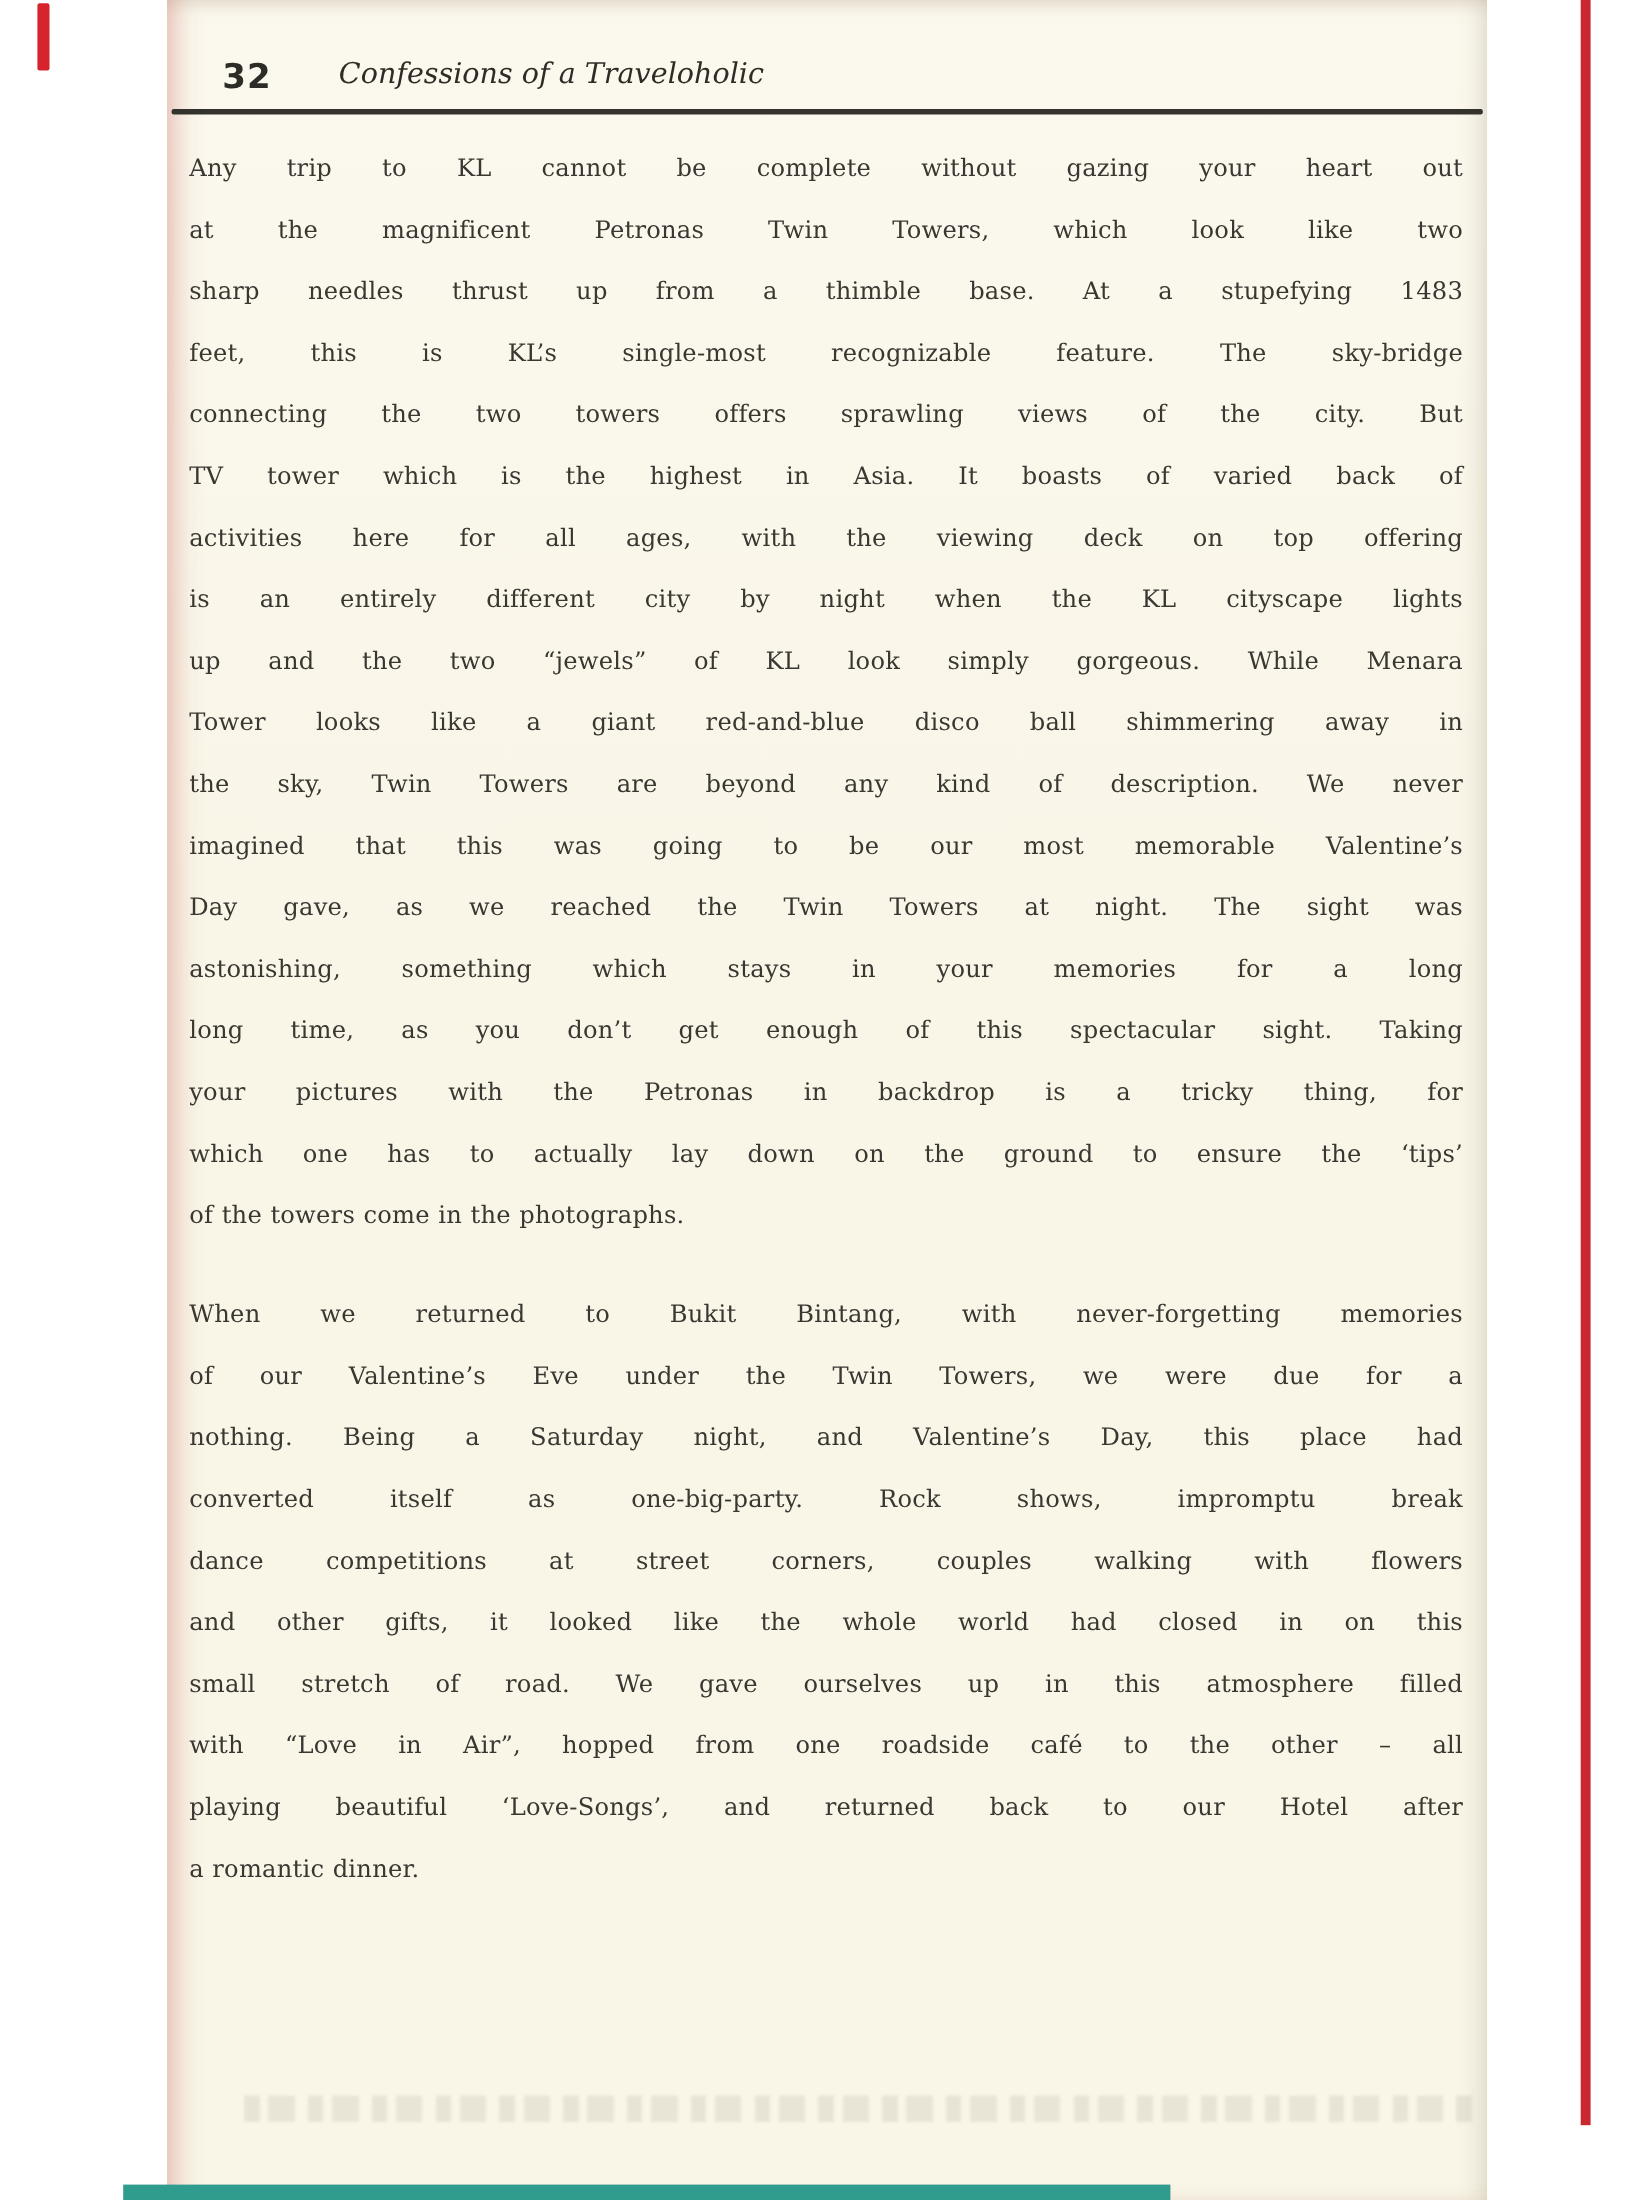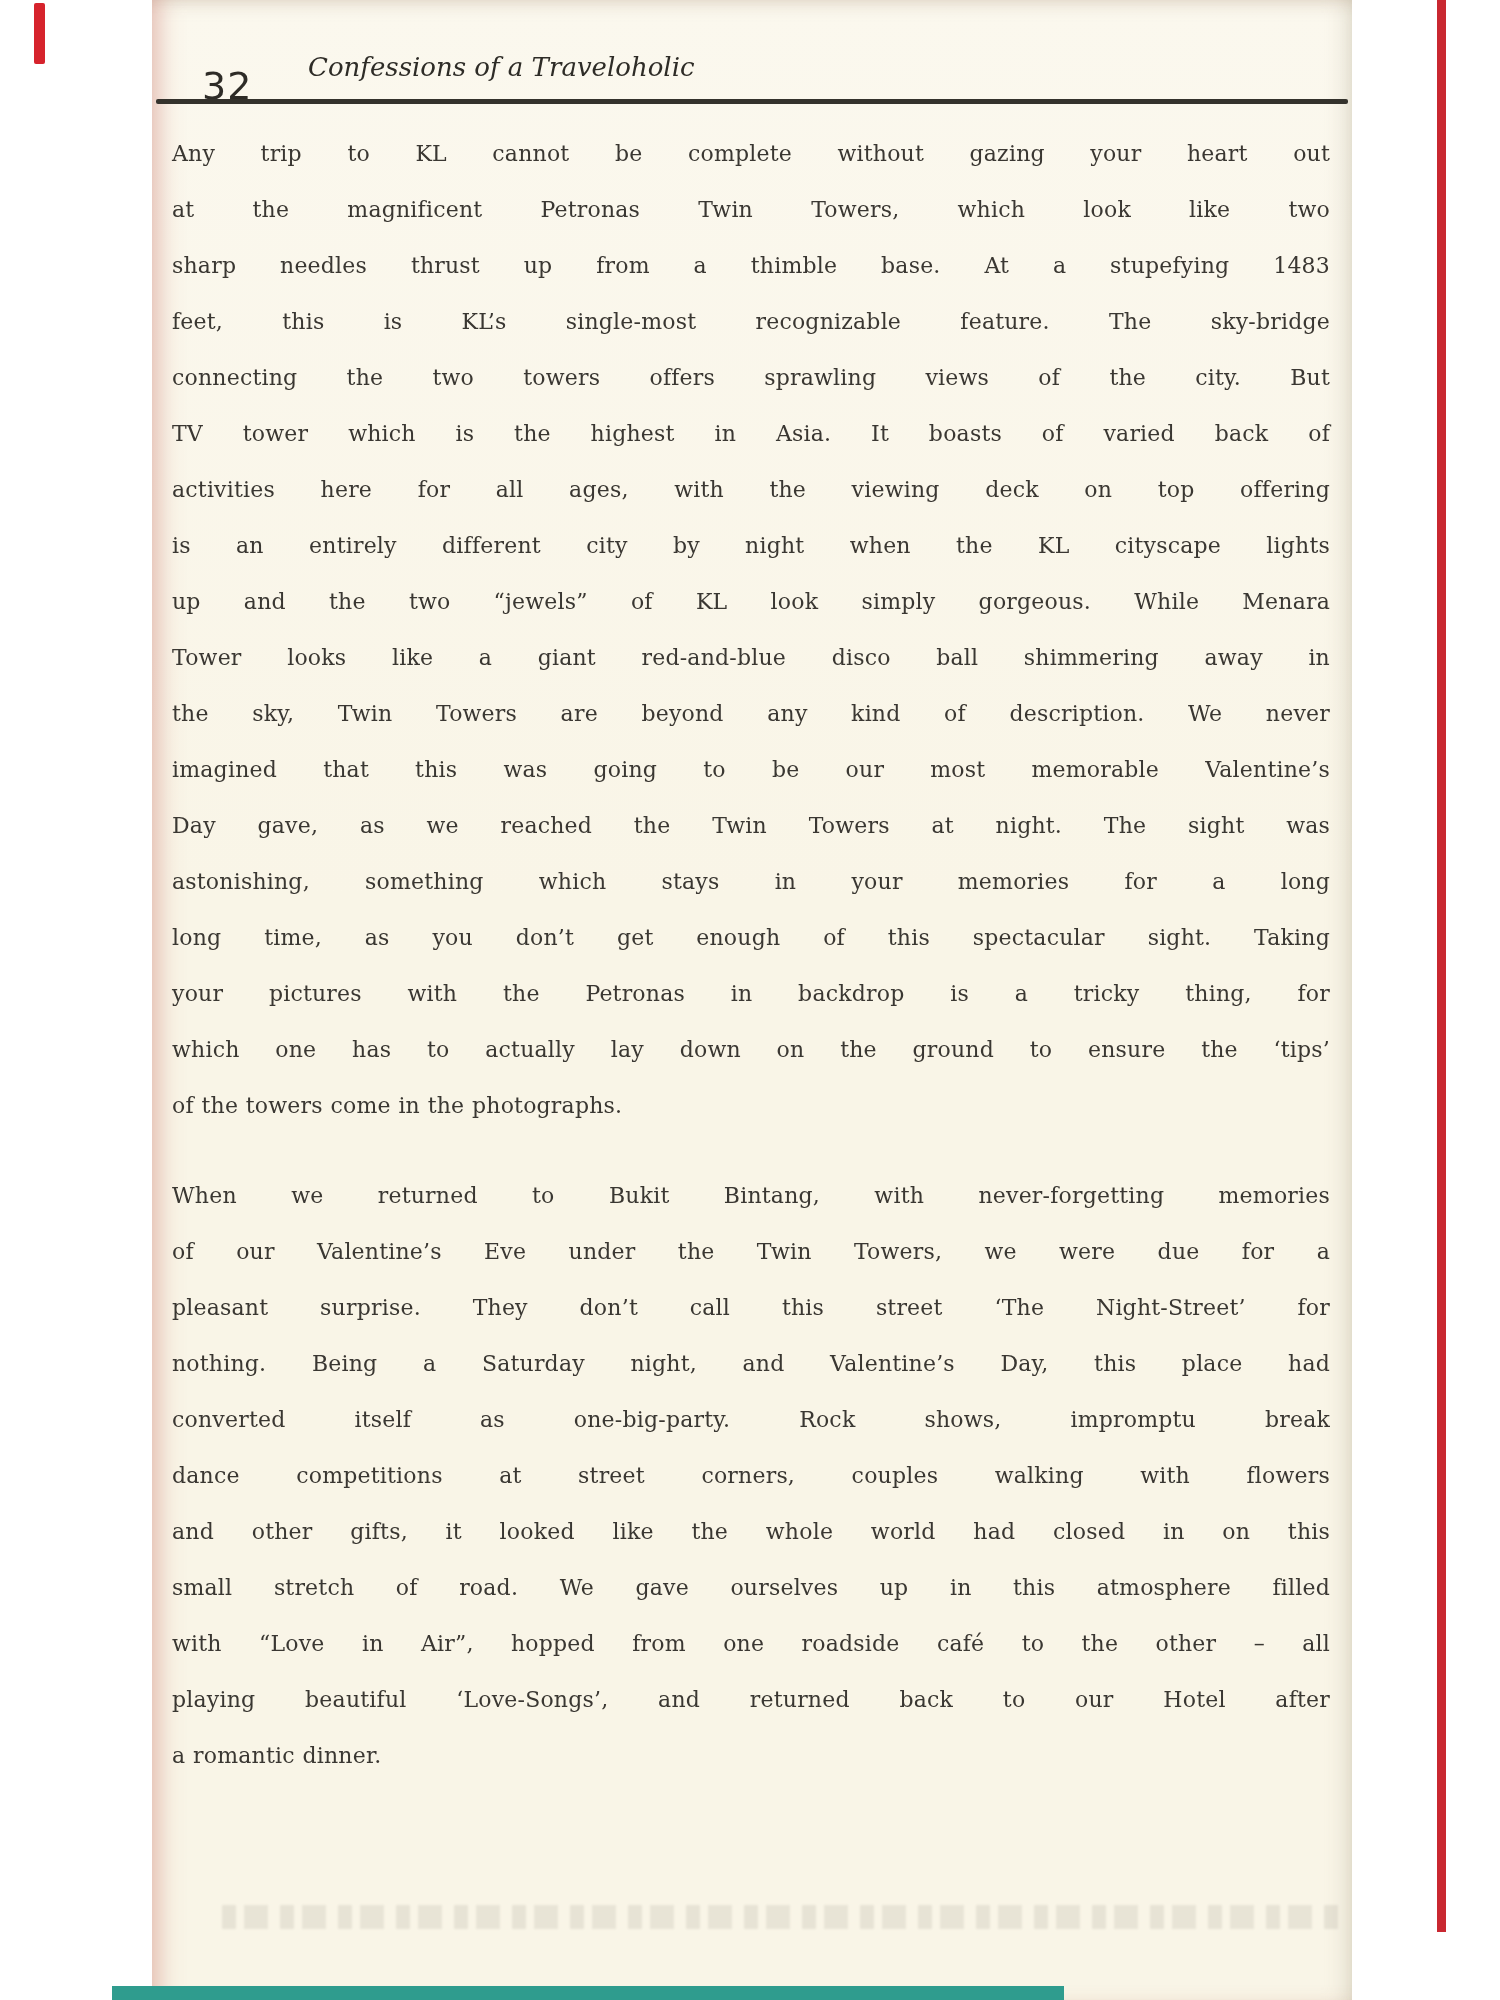--- a/index.html
+++ b/index.html
@@ -19,24 +19,24 @@
     height: 2000px;
     background: linear-gradient(180deg, var(--c-paper_light) 0%, var(--c-paper) 45%, var(--c-paper) 100%);
     box-shadow:
       inset 20px 0 24px -14px rgba(205, 125, 115, 0.50),
       inset -18px 0 26px -18px rgba(160, 150, 125, 0.45),
       inset 0 16px 20px -16px rgba(170, 160, 135, 0.35);
   }
   .page-number {
     position: absolute;
     left: 50px;
-    top: 64px;
+    top: 52px;
     font-family: "DejaVu Sans", "Liberation Sans", sans-serif;
-    font-weight: 400;
-    font-size: 38px;
+    font-weight: 700;
+    font-size: 31px;
     letter-spacing: 1px;
     color: var(--c-ink_dark);
   }
   .book-title {
     position: absolute;
     left: 156px;
     top: 52px;
     font-style: italic;
     font-size: 26px;
     color: var(--c-ink_dark);
@@ -147,21 +147,20 @@
           <div class="line">Day gave, as we reached the Twin Towers at night. The sight was</div>
           <div class="line">astonishing, something which stays in your memories for a long</div>
           <div class="line">long time, as you don’t get enough of this spectacular sight. Taking</div>
           <div class="line">your pictures with the Petronas in backdrop is a tricky thing, for</div>
           <div class="line">which one has to actually lay down on the ground to ensure the ‘tips’</div>
           <div class="line last">of the towers come in the photographs.</div>
         </div>
         <div class="para">
           <div class="line">When we returned to Bukit Bintang, with never-forgetting memories</div>
           <div class="line">of our Valentine’s Eve under the Twin Towers, we were due for a</div>
-          <div class="line">pleasant surprise. They don’t call this street ‘The Night-Street’ for</div>
           <div class="line">nothing. Being a Saturday night, and Valentine’s Day, this place had</div>
           <div class="line">converted itself as one-big-party. Rock shows, impromptu break</div>
           <div class="line">dance competitions at street corners, couples walking with flowers</div>
           <div class="line">and other gifts, it looked like the whole world had closed in on this</div>
           <div class="line">small stretch of road. We gave ourselves up in this atmosphere filled</div>
           <div class="line">with “Love in Air”, hopped from one roadside café to the other – all</div>
           <div class="line">playing beautiful ‘Love-Songs’, and returned back to our Hotel after</div>
           <div class="line last">a romantic dinner.</div>
         </div>
       </div>

